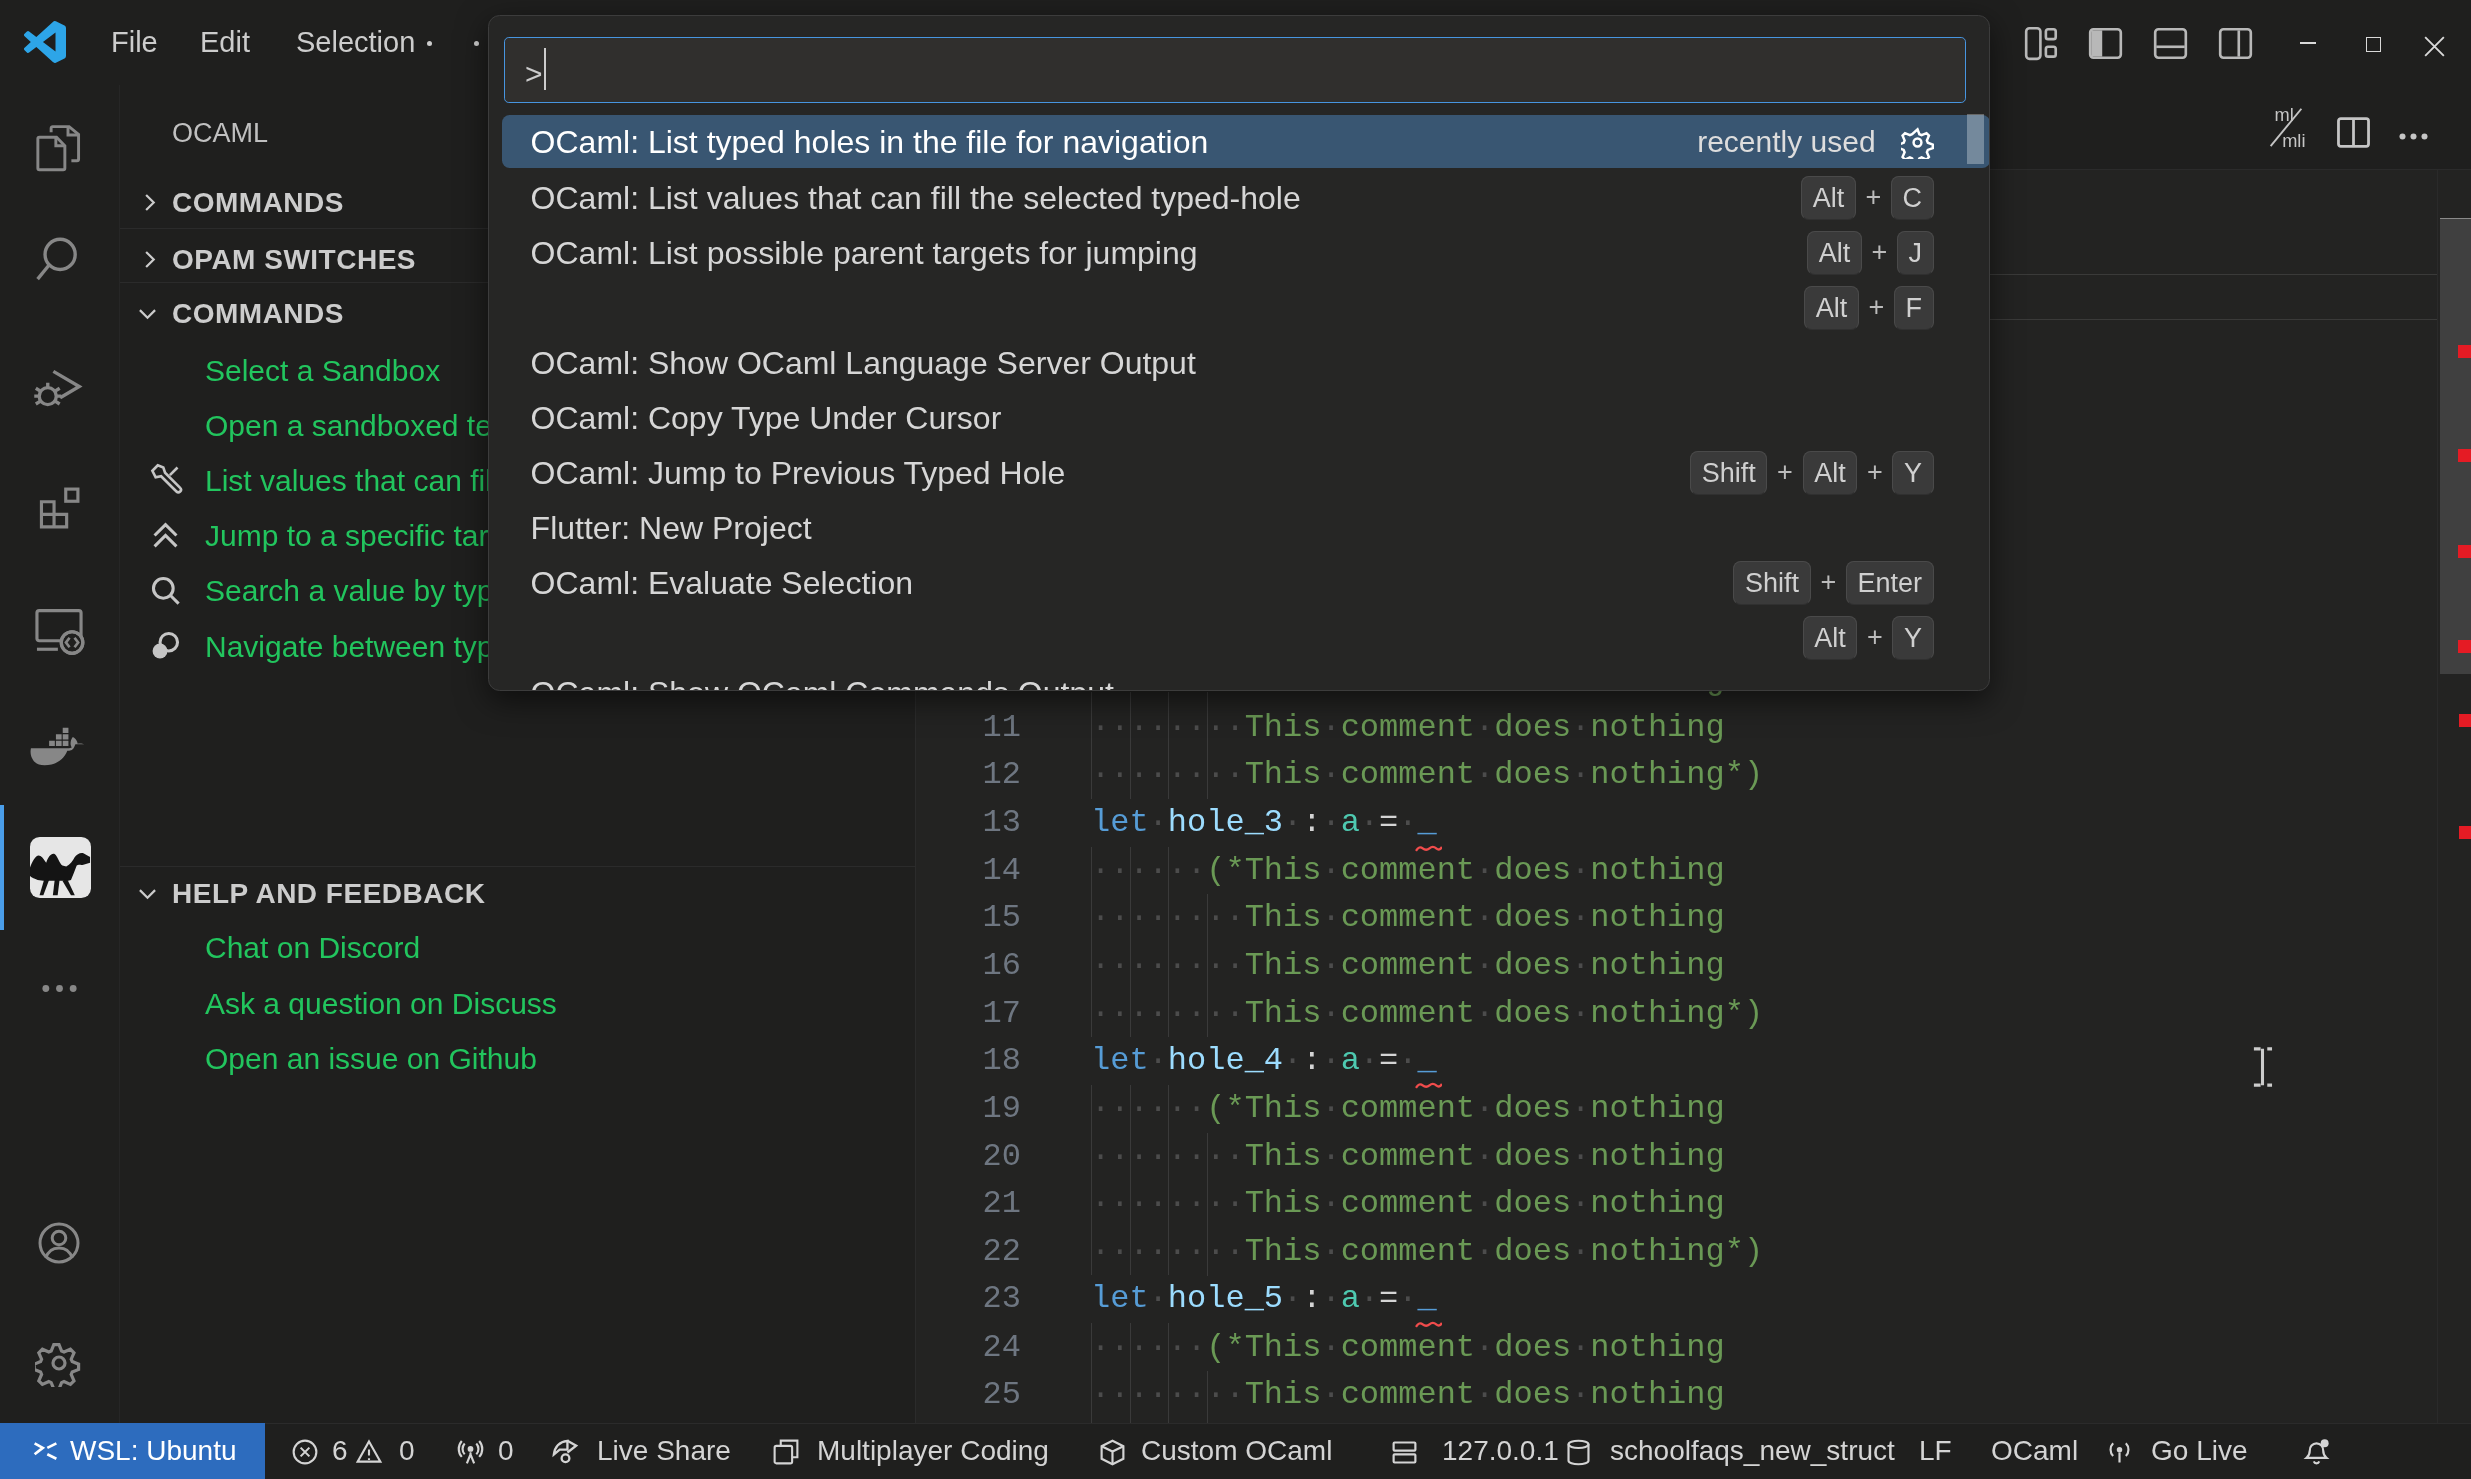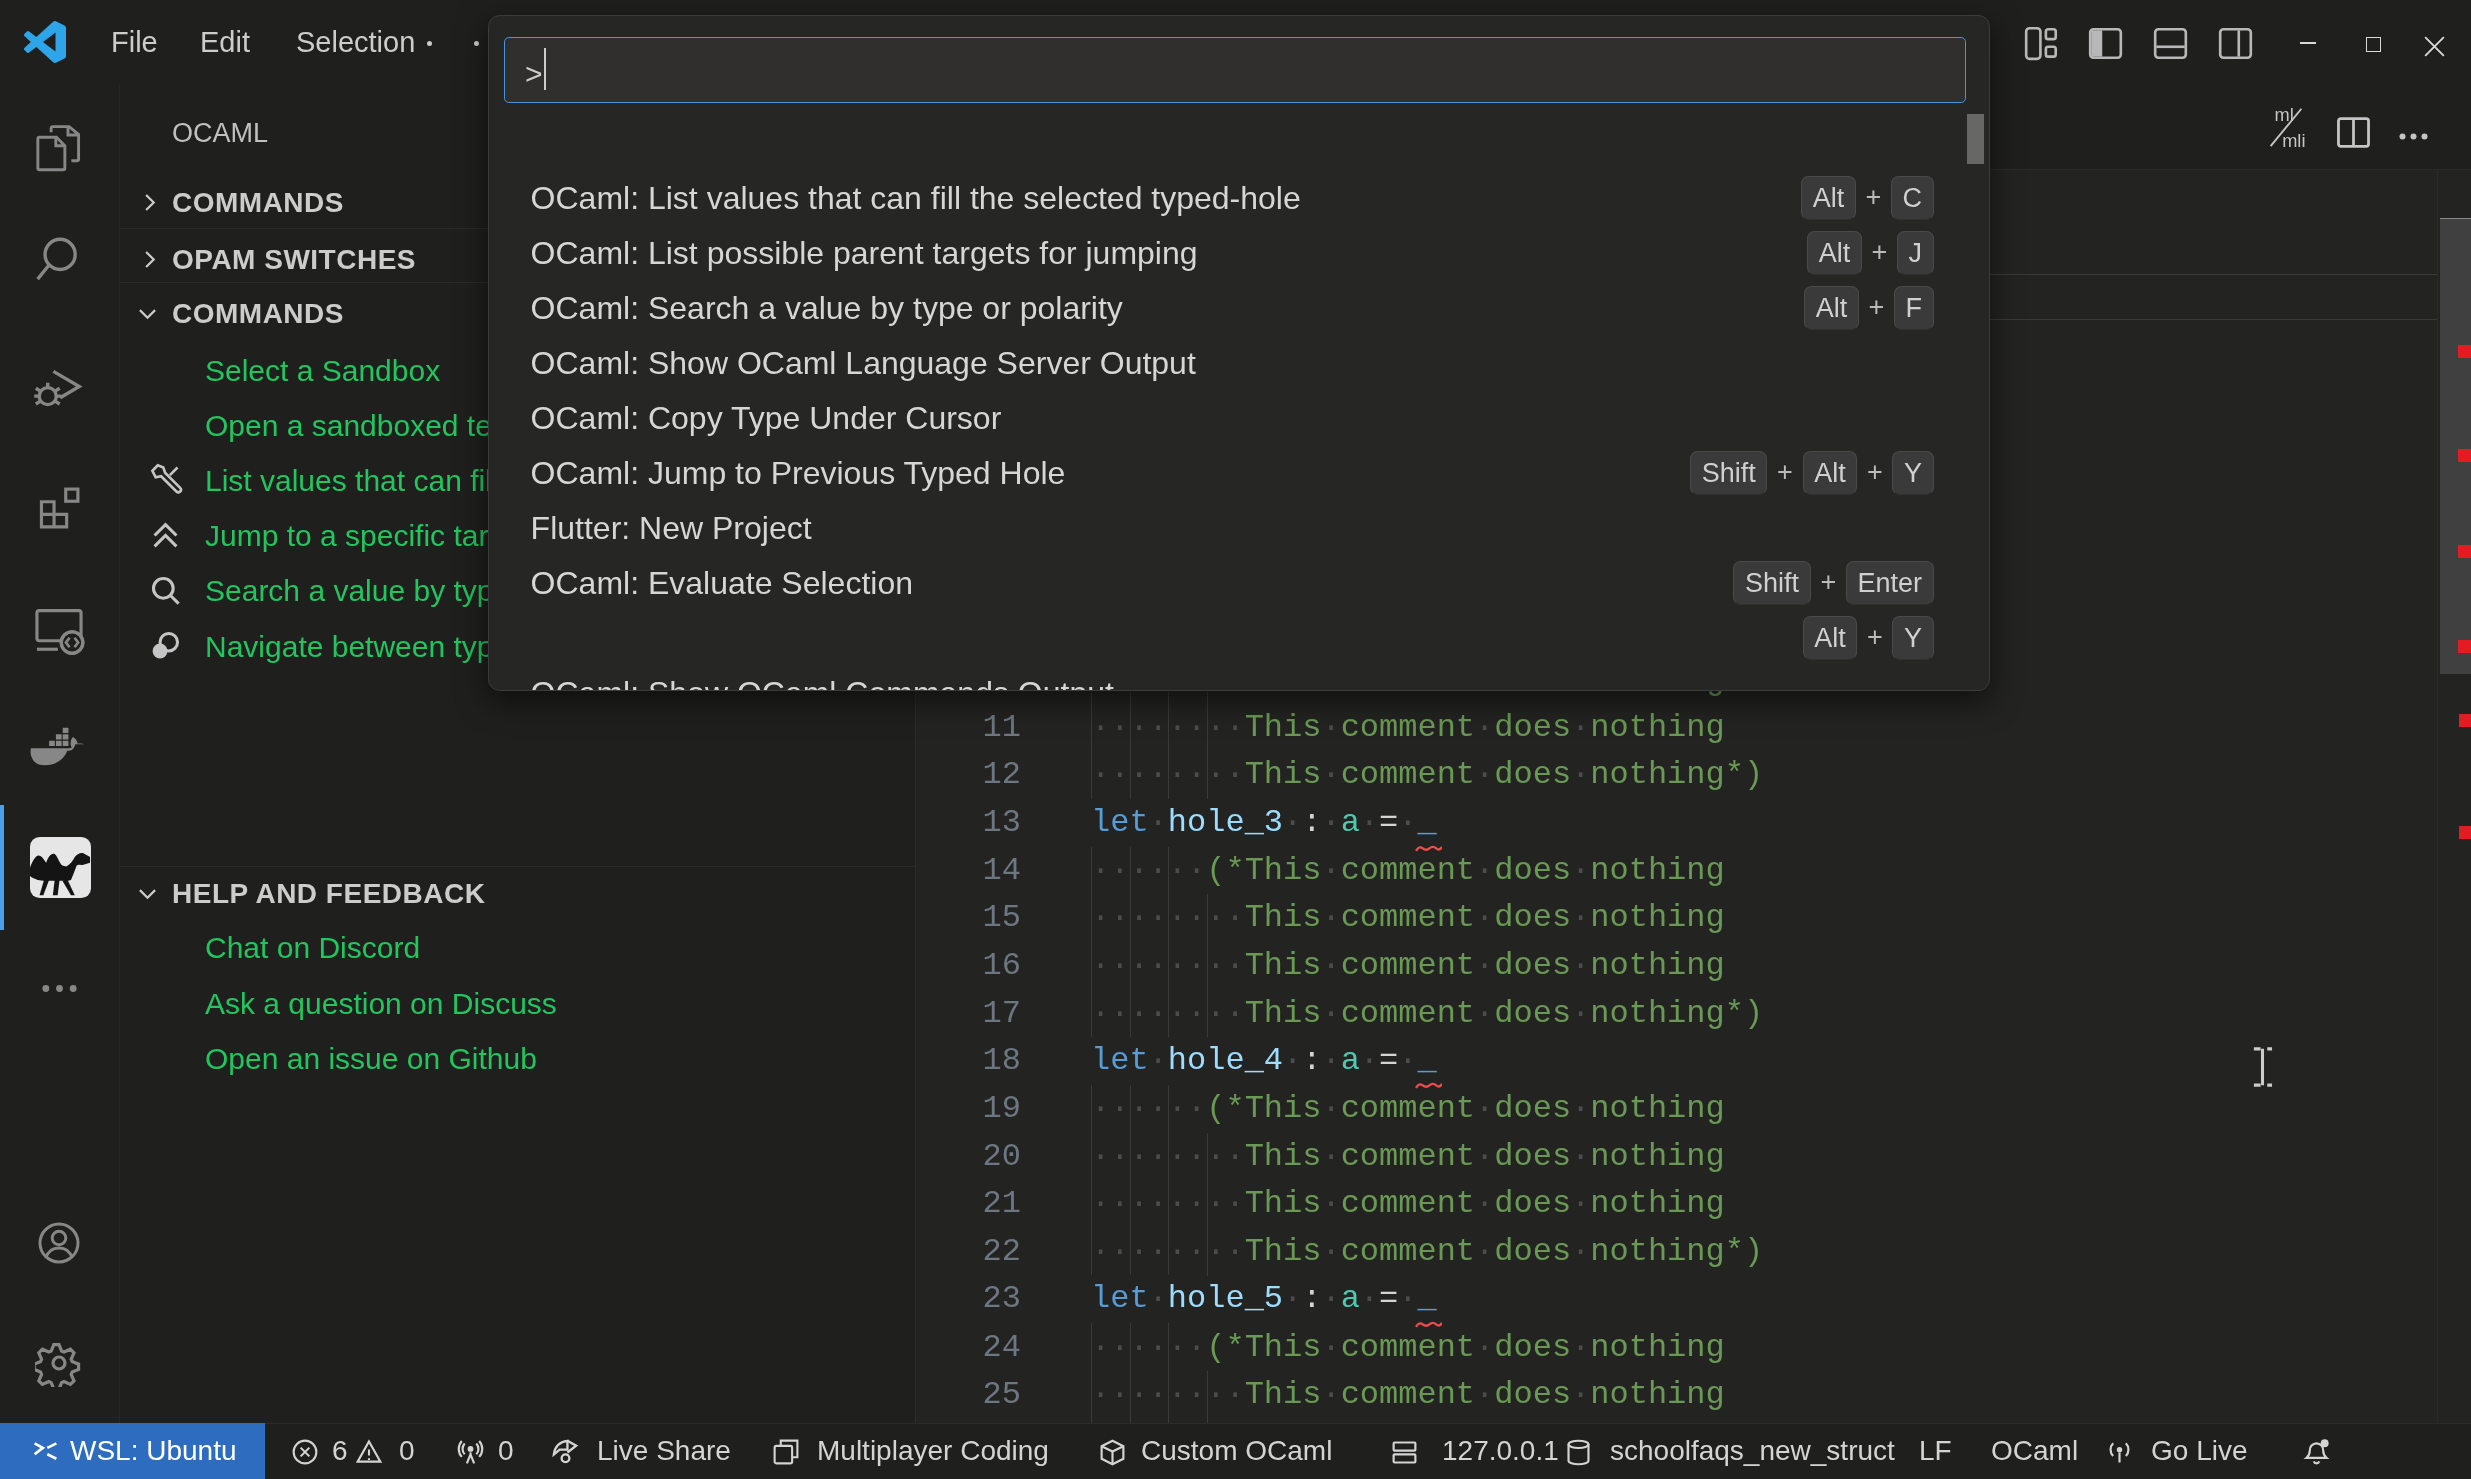--- a/index.html
+++ b/index.html
@@ -330,30 +330,38 @@
 <div class="lnum" style="left:910px;top:1371px;">25</div>
 <div class="codeline" style="top:1371px;"><span class="ws">········</span><span class="cm">This</span><span class="ws">·</span><span class="cm">comment</span><span class="ws">·</span><span class="cm">does</span><span class="ws">·</span><span class="cm">nothing</span></div>
 </div>
 
 <div class="abs" style="left:488px;top:15.4px;width:1502px;height:676px;background:#262625;border:1px solid #3c3c3c;border-radius:11.6px;box-sizing:border-box;box-shadow:0 9.7px 31px rgba(0,0,0,0.55);overflow:hidden;">
 
   <div class="abs" style="left:15.4px;top:21px;width:1462px;height:66px;background:#302f2d;border:1.4px solid #4795e0;border-radius:4.8px;box-sizing:border-box;"></div>
   <div class="abs" style="left:36px;top:41px;font-size:30px;color:#cccccc;">&gt;</div>
   <div class="abs" style="left:55px;top:32px;width:1.9px;height:42px;background:#cccccc;"></div>
 
+  <div class="qrow" style="top:98px;">
+        <div class="abs" style="left:0;top:1px;width:1488px;height:53px;background:#395672;border-radius:7.7px;"></div>
+    <div class="qlabel" style="color:#ffffff;">OCaml: List typed holes in the file for navigation</div>
+    <div class="abs" style="right:114px;top:50%;transform:translateY(-50%);font-size:30px;color:#dddddd;">recently used</div>
+    <svg class="abs" style="right:56px;top:11.6px;" width="33" height="33" viewBox="0 0 16 16" fill="none" stroke="#ffffff" stroke-width="1.2">
+          <circle cx="8" cy="8" r="1.9"></circle>
+          <path d="M8 1.6 8.9 4l1.1.45 2.35-1 1.2 1.2-1 2.35.45 1.1 2.4.9v1.7l-2.4.9-.45 1.1 1 2.35-1.2 1.2-2.35-1-1.1.45-.9 2.4h-1.7l-.9-2.4-1.1-.45-2.35 1-1.2-1.2 1-2.35-.45-1.1-2.4-.9v-1.7l2.4-.9.45-1.1-1-2.35 1.2-1.2 2.35 1 1.1-.45z"></path>
+        </svg>
+  </div>
   <div class="qrow" style="top:154px;">
         <div class="qlabel">OCaml: List values that can fill the selected typed-hole</div>
     <div class="qkeys"><span class="key">Alt</span><span class="plus">+</span><span class="key">C</span></div>
       </div>
   <div class="qrow" style="top:209px;">
         <div class="qlabel">OCaml: List possible parent targets for jumping</div>
     <div class="qkeys"><span class="key">Alt</span><span class="plus">+</span><span class="key">J</span></div>
       </div>
   <div class="qrow" style="top:264px;">
-        <div class="qlabel">OCaml: Search a value by type or polarity</div>
     <div class="qkeys"><span class="key">Alt</span><span class="plus">+</span><span class="key">F</span></div>
       </div>
   <div class="qrow" style="top:319px;">
         <div class="qlabel">OCaml: Show OCaml Language Server Output</div>
       </div>
   <div class="qrow" style="top:374px;">
         <div class="qlabel">OCaml: Copy Type Under Cursor</div>
       </div>
   <div class="qrow" style="top:429px;">
         <div class="qlabel">OCaml: Jump to Previous Typed Hole</div>

